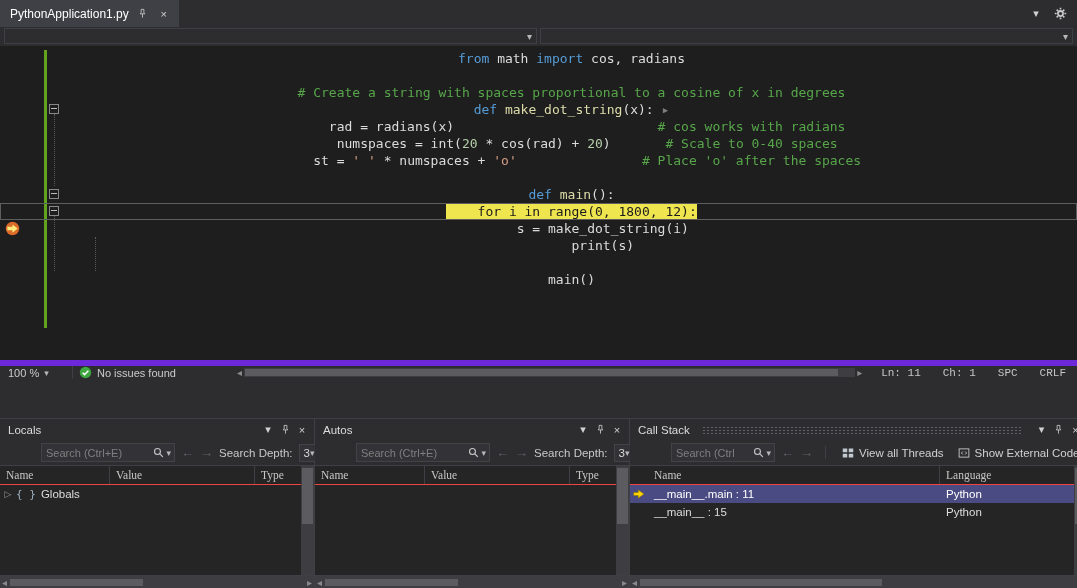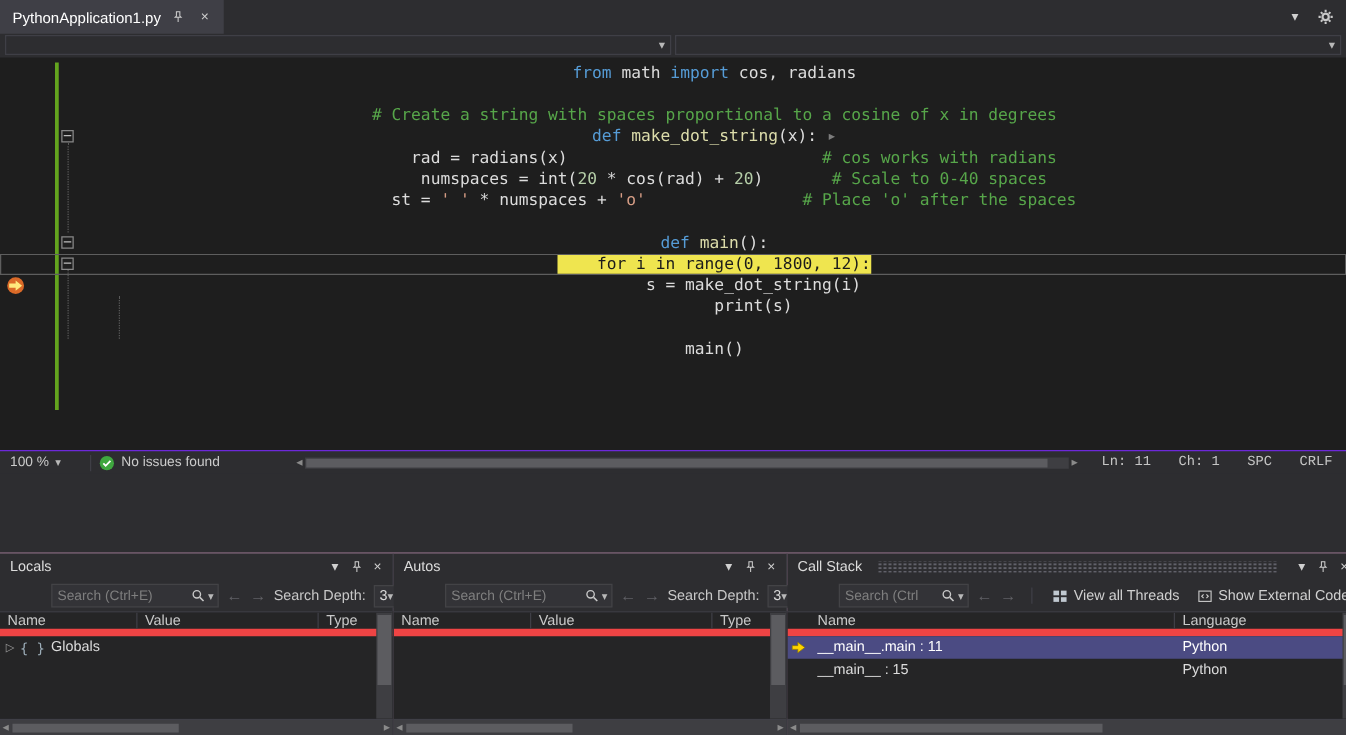--- a/index.html
+++ b/index.html
@@ -30,33 +30,33 @@
   .code-line.current{box-shadow:inset 0 0 0 1px #5e5e5e;}
   .code-line.current .tok{background:#efe54f; color:#1b1b1b;}
   .outline-box{position:absolute; left:49px; top:3px; width:10px; height:10px;
                border:1px solid #888; background:#1e1e1e; z-index:3;}
   .outline-box::after{content:""; position:absolute; left:1px; right:1px; top:3px; border-top:1px solid #bdbdbd;}
   .change-bar{position:absolute; left:44px; top:4px; width:3px; height:278px; background:#63a41e;}
   .indent-guide{position:absolute; width:0; border-left:1px dotted #5a5a5a; z-index:1;}
   .bp-glyph{position:absolute; left:5px; top:175px; width:15px; height:15px; z-index:4;}
   
   .editor-status{height:19px; display:flex; align-items:center; background:#2d2d30;
-                 border-top:1px solid #6d28d9; font-size:11px; color:#cbcbcb;}
+                 border-top:6px solid #6d28d9; font-size:11px; color:#cbcbcb;}
   .zoom{display:flex; align-items:center; gap:5px; width:66px; padding-left:8px;}
   .vsep{width:1px; height:13px; background:#3f3f46; margin:0 6px;}
   .issues{display:flex; align-items:center; gap:5px; width:150px;}
   .h-sb{flex:1; display:flex; align-items:center; height:100%; margin:0 6px;}
   .sarrow{color:#8a8a8a; font-size:10px; padding:0 2px;}
   .htrack{flex:1; height:9px; background:#3e3e42; position:relative;}
   .hthumb{position:absolute; top:1px; bottom:1px; left:1px; background:#5c5c60;}
   .sb-item{padding:0 11px; color:#c5c5c5;font-family:Liberation Mono, monospace;}
   .mini-arrow{font-size:9px; color:#b8b8b8;}
   
-  .bottom-panels{position:absolute; left:0; right:0; bottom:0; height:146px;
-                 display:flex; background:#f9a8d4; border-top:1px solid #3f3f46;}
+  .bottom-panels{position:absolute; left:0; right:0; bottom:0; height:170px;
+                 display:flex; background:#0f766e; border-top:1px solid #3f3f46;}
   .panel{display:flex; flex-direction:column; border-right:1px solid #3f3f46; background:#2d2d30;}
   .panel:last-child{border-right:none;}
   .panel-title{height:21px; display:flex; align-items:center; padding:0 5px 0 8px; gap:4px;}
   .panel-title-text{color:#dcdcdc; font-size:11.5px; white-space:nowrap;}
   .grip{flex:1; height:9px; margin:0 8px;
         background-image:radial-gradient(#61616a 1px, transparent 1.2px);
         background-size:4px 3px; background-position:0 1px;}
   .title-icons{margin-left:auto; display:flex; align-items:center; gap:3px;}
   .panel-toolbar{height:25px; display:flex; align-items:center; gap:6px; padding:0 4px;margin-left:37px;}
   .searchbox{display:flex; align-items:center; height:19px; background:#333337;
@@ -64,21 +64,21 @@
   .searchbox input{flex:1; min-width:0; background:transparent; border:none; outline:none;
                    color:#c8c8c8; font-size:11px; font-family:"Liberation Sans",sans-serif;}
   .searchbox input::placeholder{color:#7f7f7f;}
   .sb-icons{display:flex; align-items:center; gap:2px;}
   .nav-arrow{color:#606065; font-size:13px;}
   .depth-label{color:#c8c8c8; white-space:nowrap;}
   .depth-dd{display:flex; align-items:center; justify-content:space-between; width:36px; height:18px;
             background:#333337; border:1px solid #434346; padding:0 4px; color:#d8d8d8;}
   .tool-btn{display:flex; align-items:center; gap:5px; color:#d0d0d0; white-space:nowrap; padding:0 4px;}
   .grid{position:relative; flex:1; background:#252526; border-top:1px solid #3f3f46; overflow:hidden;}
-  .grid-header{display:grid; height:19px; border-bottom:6px solid #ef4444; background:#252526;}
+  .grid-header{display:grid; height:19px; border-bottom:1px solid #ef4444; background:#252526;font-family:Liberation Serif, serif;}
   .grid-header .col{display:flex; align-items:center; padding-left:6px; color:#c8c8c8;
                     border-right:1px solid #3f3f46; font-size:11.5px;}
   .lv-cols{grid-template-columns:110px 145px 1fr;}
   .cs-cols{grid-template-columns:18px 292px 1fr;}
   .grid-row{display:flex; align-items:center; height:18px; color:#dcdcdc;}
   .expander{width:16px; text-align:center; color:#9a9a9a; font-size:9px;}
   .braces-icon{color:#9cadb8; font-family:"DejaVu Sans Mono",monospace; font-size:11px; margin-right:5px;}
   .cs-row{display:grid; grid-template-columns:18px 292px 1fr; align-items:center; height:18px;}
   .cs-row .cell{padding-left:6px; color:#dcdcdc; white-space:nowrap; overflow:hidden;}
   .cs-row.sel{background:#4b4b83;}

